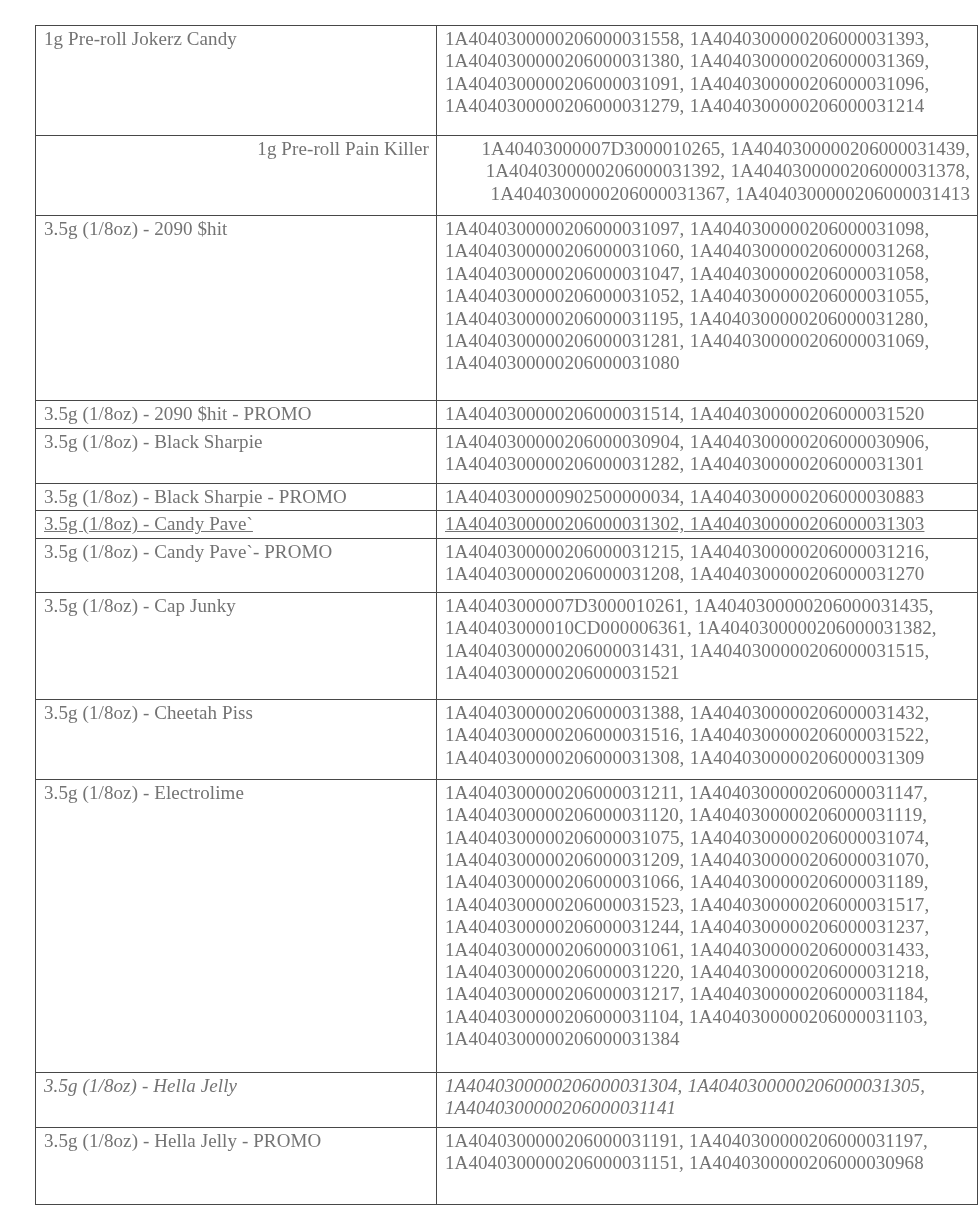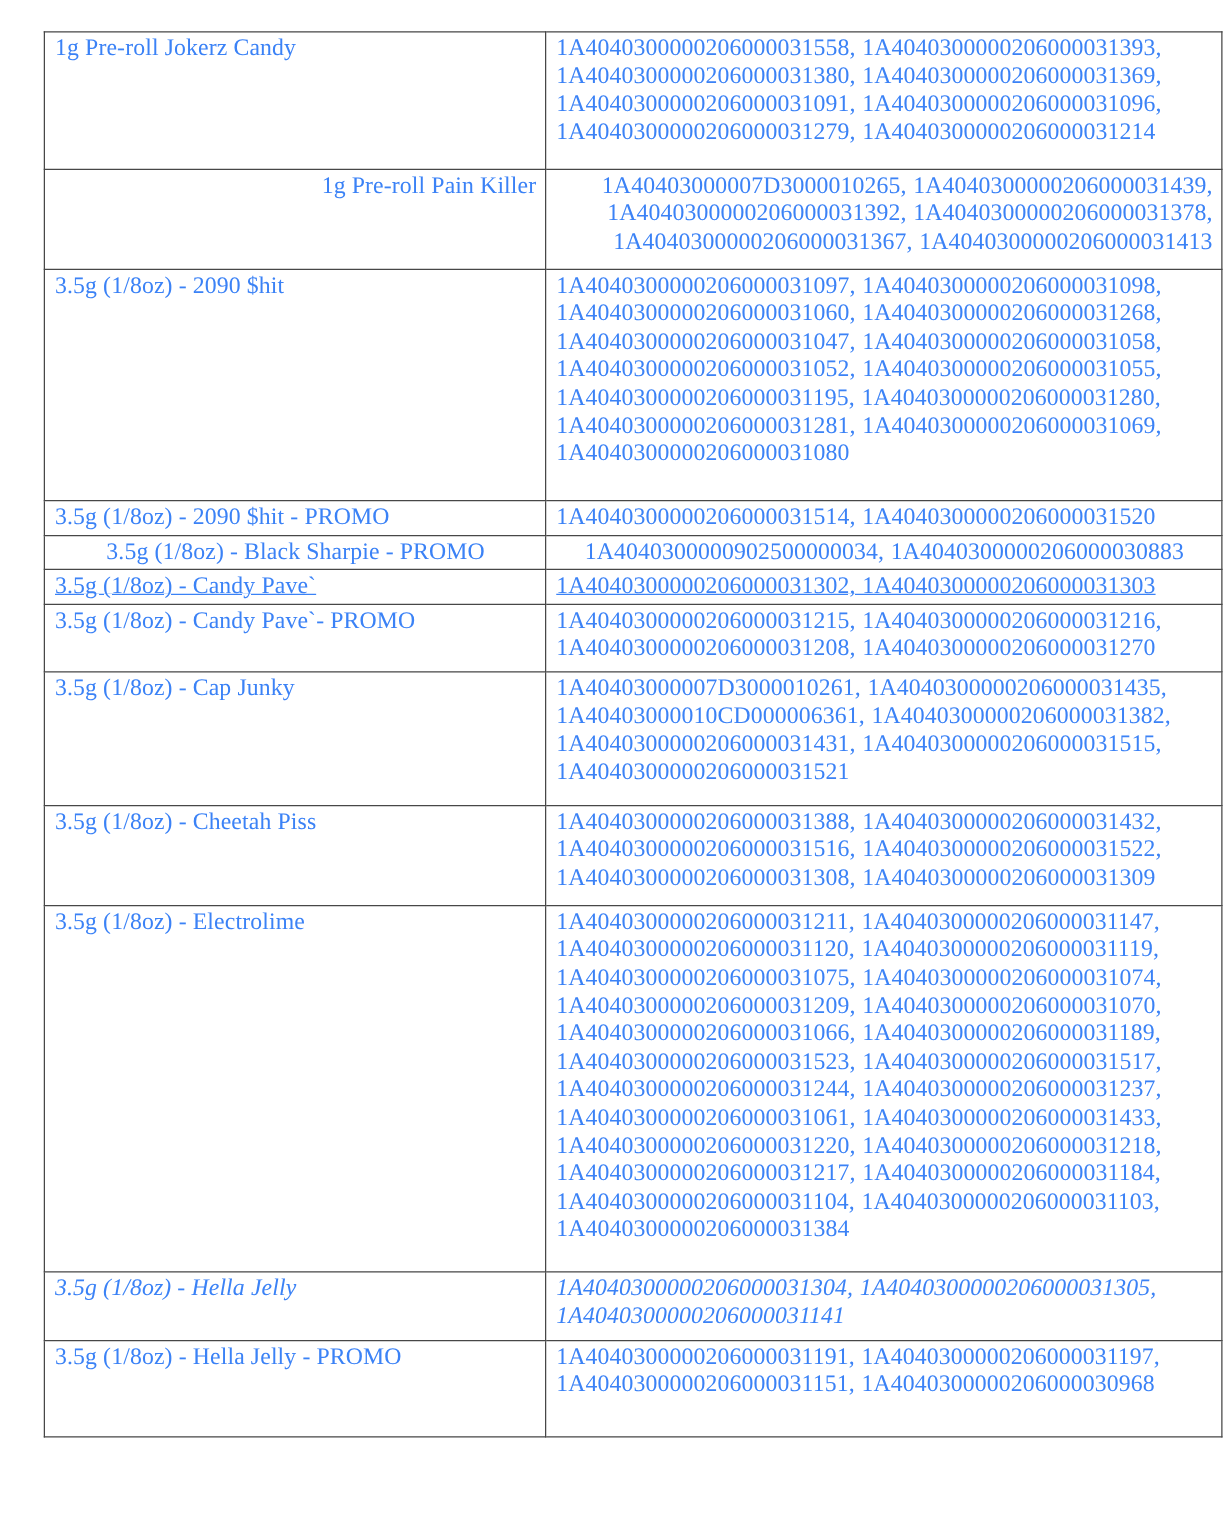--- a/index.html
+++ b/index.html
@@ -6,21 +6,21 @@
     margin: 0;
     padding: 0;
     background: #ffffff;
   }
   .page {
     position: relative;
     width: 980px;
     height: 1230px;
     background: #ffffff;
     font-family: "Liberation Serif", "DejaVu Serif", serif;
-    color: #3b82f6;
+    color: #737373;
   }
   table.pkg-table {
     position: absolute;
     left: 35px;
     top: 25px;
     width: 910px;
     border-collapse: collapse;
     table-layout: fixed;
   }
   table.pkg-table td {
@@ -50,21 +50,25 @@
         <td class="col-ids">1A40403000007D3000010265, 1A4040300000206000031439, 1A4040300000206000031392, 1A4040300000206000031378, 1A4040300000206000031367, 1A4040300000206000031413</td>
       </tr>
       <tr style="height:185px;">
         <td class="col-product">3.5g (1/8oz) - 2090 $hit</td>
         <td class="col-ids">1A4040300000206000031097, 1A4040300000206000031098, 1A4040300000206000031060, 1A4040300000206000031268, 1A4040300000206000031047, 1A4040300000206000031058, 1A4040300000206000031052, 1A4040300000206000031055, 1A4040300000206000031195, 1A4040300000206000031280, 1A4040300000206000031281, 1A4040300000206000031069, 1A4040300000206000031080</td>
       </tr>
       <tr style="height:28px;">
         <td class="col-product">3.5g (1/8oz) - 2090 $hit - PROMO</td>
         <td class="col-ids">1A4040300000206000031514, 1A4040300000206000031520</td>
       </tr>
-      <tr style="height:26px;text-align:center;">
+      <tr style="height:55px;">
+        <td class="col-product">3.5g (1/8oz) - Black Sharpie</td>
+        <td class="col-ids">1A4040300000206000030904, 1A4040300000206000030906, 1A4040300000206000031282, 1A4040300000206000031301</td>
+      </tr>
+      <tr style="height:26px;">
         <td class="col-product">3.5g (1/8oz) - Black Sharpie - PROMO</td>
         <td class="col-ids">1A4040300000902500000034, 1A4040300000206000030883</td>
       </tr>
       <tr style="height:27px;text-decoration:underline;">
         <td class="col-product">3.5g (1/8oz) - Candy Pave`</td>
         <td class="col-ids">1A4040300000206000031302, 1A4040300000206000031303</td>
       </tr>
       <tr style="height:54px;">
         <td class="col-product">3.5g (1/8oz) - Candy Pave`- PROMO</td>
         <td class="col-ids">1A4040300000206000031215, 1A4040300000206000031216, 1A4040300000206000031208, 1A4040300000206000031270</td>

